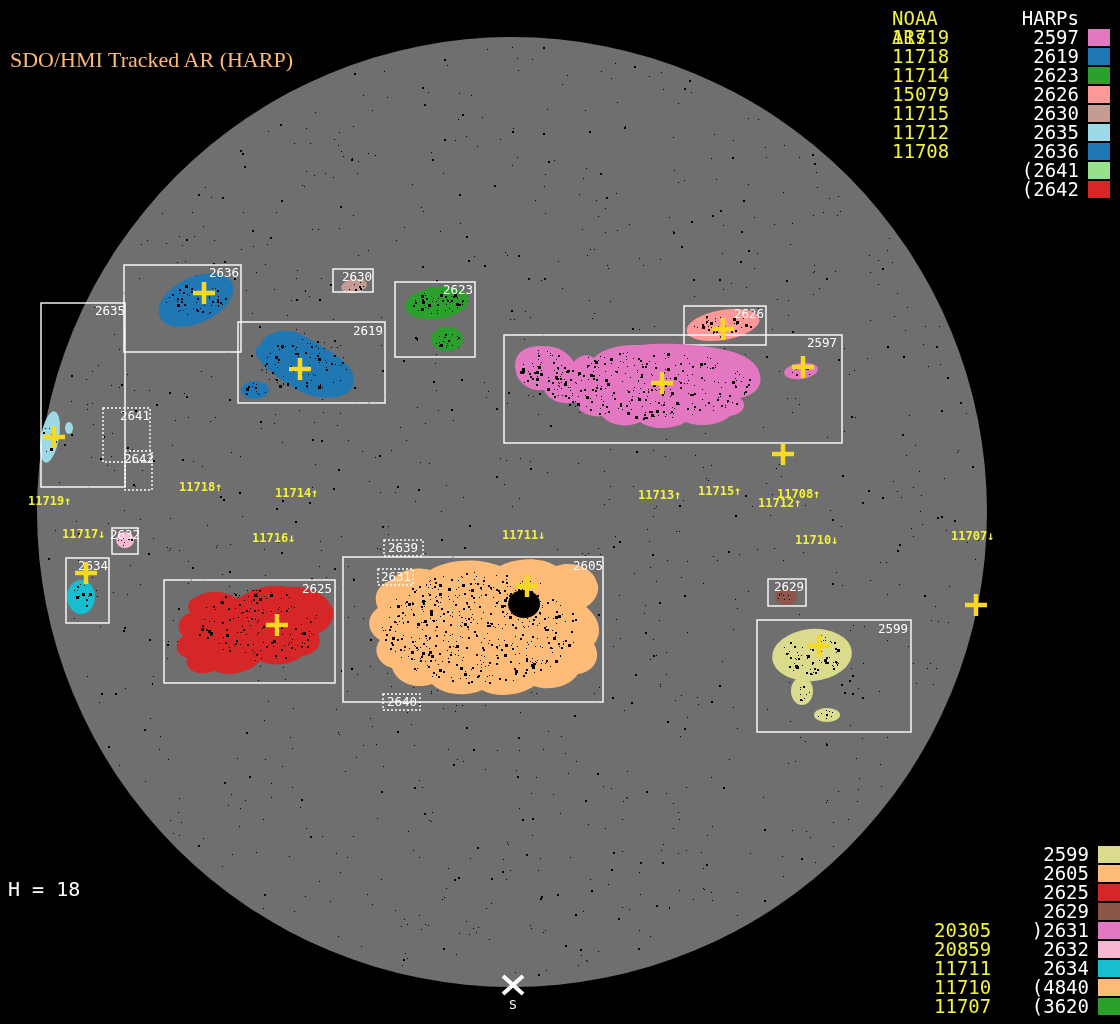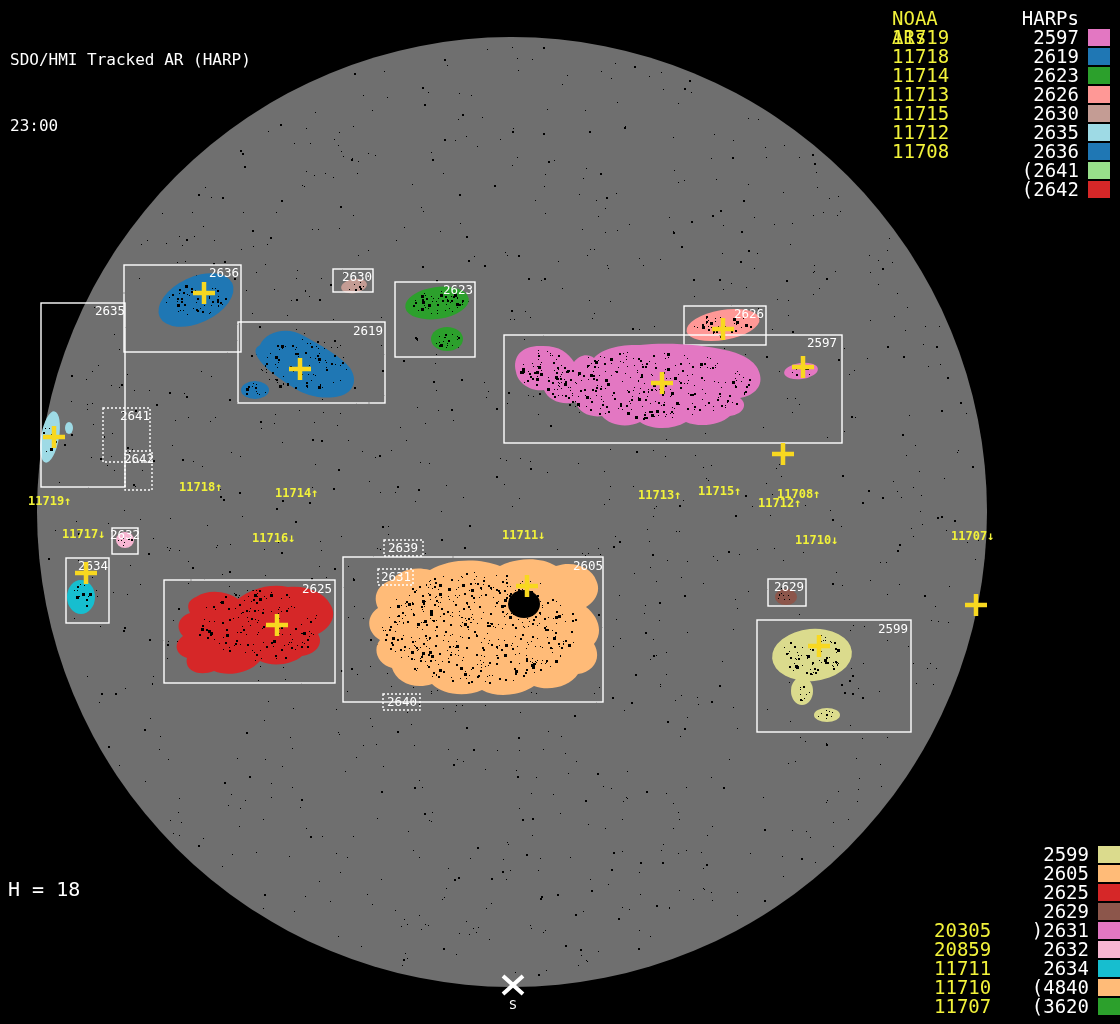--- a/index.html
+++ b/index.html
@@ -1,20 +1,20 @@
 <!DOCTYPE html>
 <html style="--yel: #f2f23a;"><head>
 <meta charset="utf-8">
 <style>
   html,body{margin:0;padding:0;background:#000;}
   #app{position:relative;width:1120px;height:1024px;background:#000;overflow:hidden;
        font-family:"DejaVu Sans Mono",monospace;}
   #plot-svg{position:absolute;left:0;top:0;}
   
-  #header{position:absolute;left:10px;top:5px;color:#ffffff;font-size:16px;line-height:22px;white-space:pre;z-index:3;}
+  #header{position:absolute;left:10px;top:5px;color:#fdba74;font-size:22px;line-height:22px;white-space:pre;z-index:3;font-family:Liberation Serif, serif;}
   
   .rlist{position:absolute;z-index:3;}
   #legend-top{left:892px;top:9px;width:218px;}
   #legend-bottom{left:934px;top:845px;width:186px;}
   .rrow{display:flex;height:19px;line-height:19px;font-size:19px;}
   .rrow .noaa{color:var(--yel,#f2f23a);}
   #legend-top .noaa{width:85px;}
   #legend-bottom .noaa{width:60px;}
   .rrow .harp{flex:1;text-align:right;color:#fff;white-space:pre;}
   .rrow .swatch{width:22px;height:17px;margin:1px 0 1px 9px;}
@@ -2789,21 +2789,20 @@
         <text x="502" y="539" class="noaa-label">11711↓</text>
         <text x="795" y="544" class="noaa-label">11710↓</text>
         <text x="951" y="540" class="noaa-label">11707↓</text>
       </g>
       <path d="M503 976L523 994M523 976L503 994" stroke="#fff" stroke-width="4"></path>
       <text x="509" y="1009" class="south-label">S</text>
     </svg>
 
   <div id="header">
     <div>SDO/HMI Tracked AR (HARP)</div>
-    <div>23:00</div>
   </div>
 
   <div id="legend-top" class="rlist">
     <div class="rrow">
       <span class="noaa">NOAA ARs</span>
       <span class="harp">HARPs</span>
       <span class="swatch" style="visibility:hidden"></span>
     </div>
     <div>
 
@@ -2816,21 +2815,21 @@
         <span class="noaa">11718</span>
         <span class="harp">2619</span>
         <span class="swatch" style="background: rgb(31, 119, 180);"></span>
       </div>
         <div class="rrow">
         <span class="noaa">11714</span>
         <span class="harp">2623</span>
         <span class="swatch" style="background: rgb(44, 160, 44);"></span>
       </div>
         <div class="rrow">
-        <span class="noaa">11713</span>
+        <span class="noaa">15079</span>
         <span class="harp">2626</span>
         <span class="swatch" style="background: rgb(255, 152, 150);"></span>
       </div>
         <div class="rrow">
         <span class="noaa">11715</span>
         <span class="harp">2630</span>
         <span class="swatch" style="background: rgb(196, 156, 148);"></span>
       </div>
         <div class="rrow">
         <span class="noaa">11712</span>

